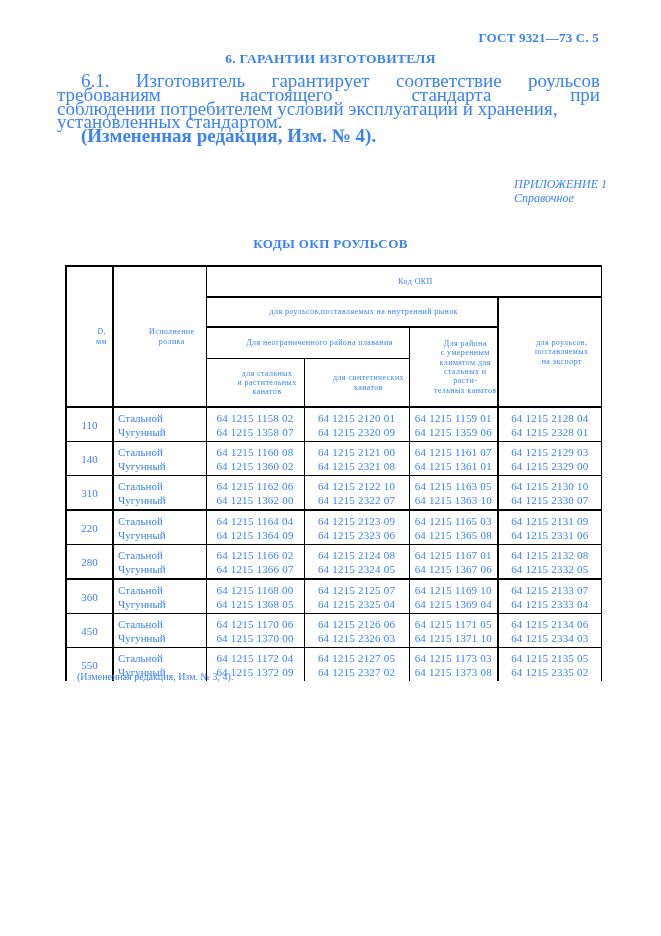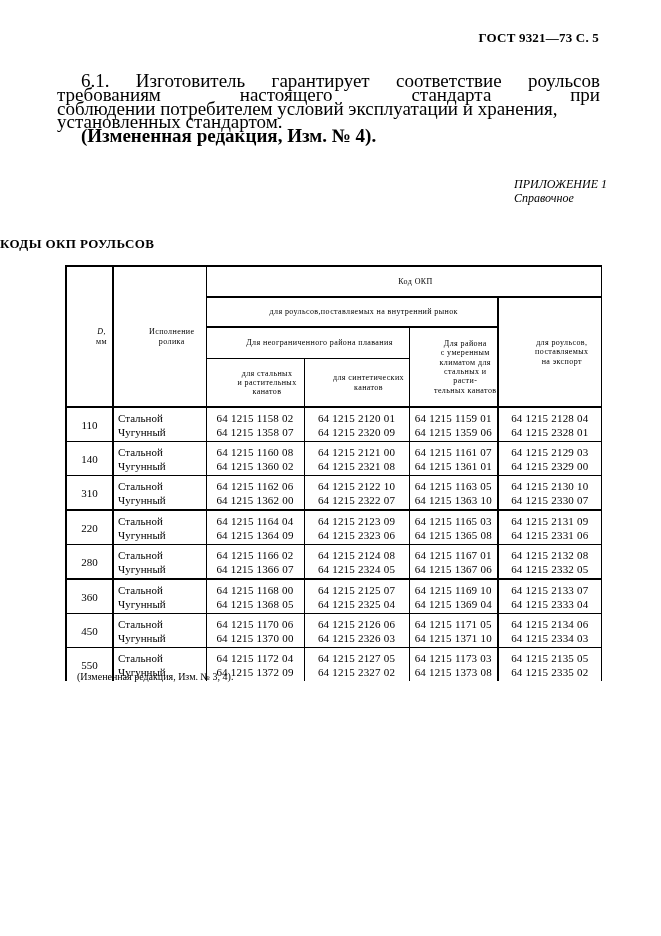--- a/index.html
+++ b/index.html
@@ -1,27 +1,27 @@
 <!DOCTYPE html>
 <html><head>
 <meta charset="utf-8">
 <style>
   html,body { margin:0; padding:0; background:#e8e8e8; }
   .sheet {
     position:relative; width:661px; height:936px; background:#ffffff;
-    font-family:"Liberation Serif", serif; color:#000000; overflow:hidden;
+    font-family:"Liberation Serif", serif; color:#3b82f6; overflow:hidden;
   }
   .doc-ref { position:absolute; top:30px; right:62px; font-size:13px; font-weight:bold; letter-spacing:0.2px; }
   .sec-title { position:absolute; top:51px; left:0; width:100%; text-align:center; font-weight:bold; font-size:13.5px; letter-spacing:0.3px; }
   .body-text { position:absolute; left:57px; top:74px; width:543px; font-size:19px; line-height:13.8px; }
   .body-text .l1 { text-indent:24px; text-align:justify; text-align-last:justify; }
   .body-text .l3 { text-indent:24px; }
   .body-text .l4 { text-indent:24px; font-weight:bold; }
   .appendix { position:absolute; left:514px; top:178px; font-style:italic; font-size:12px; line-height:13.5px; }
-  .table-title { position:absolute; top:236px; left:0; width:100%; text-align:left; font-weight:bold; font-size:13px; letter-spacing:0.4px; }
+  .table-title { position:absolute; top:236px; left:0; width:100%; text-align:center; font-weight:bold; font-size:13px; letter-spacing:0.4px; }
   .footer-note { position:absolute; left:77px; top:671px; font-weight:normal; font-size:10px; }
 
   table.okp { position:absolute; left:65px; top:265px; width:535px;
     border-collapse:collapse; table-layout:fixed;
     border-top:2.5px solid #000; border-left:2px solid #000; border-right:1.5px solid #000; border-bottom:0; }
   table.okp th, table.okp td { border:1px solid #000; padding:0; }
   table.okp th { font-weight:normal; font-size:8px; line-height:9.3px; letter-spacing:0.4px;
     text-align:center; vertical-align:middle; white-space:pre-line;padding-left:24px; }
   th.okp-head { font-size:8.5px; height:29px; }
   td { font-size:11px; vertical-align:middle; }
@@ -40,20 +40,21 @@
   td.c-exec div { text-align:left; padding-left:4px; line-height:14px; }
   td.c-code div { text-align:center; line-height:14px; letter-spacing:0.2px; }
   .ditalic { font-style:italic; }
 </style>
 </head>
 <body>
 
 <div class="sheet">
 
   <div class="doc-ref">ГОСТ 9321—73 С. 5</div>
+  <div class="sec-title">6. ГАРАНТИИ ИЗГОТОВИТЕЛЯ</div>
 
   <div class="body-text">
     <div class="l1">6.1. Изготовитель гарантирует соответствие роульсов требованиям настоящего стандарта при</div>
     <div class="l2">соблюдении потребителем условий эксплуатации и хранения, установленных стандартом.</div>
     <div class="l4">(Измененная редакция, Изм. № 4).</div>
   </div>
 
   <div class="appendix">
     <div>ПРИЛОЖЕНИЕ 1</div>
     <div>Справочное</div>

